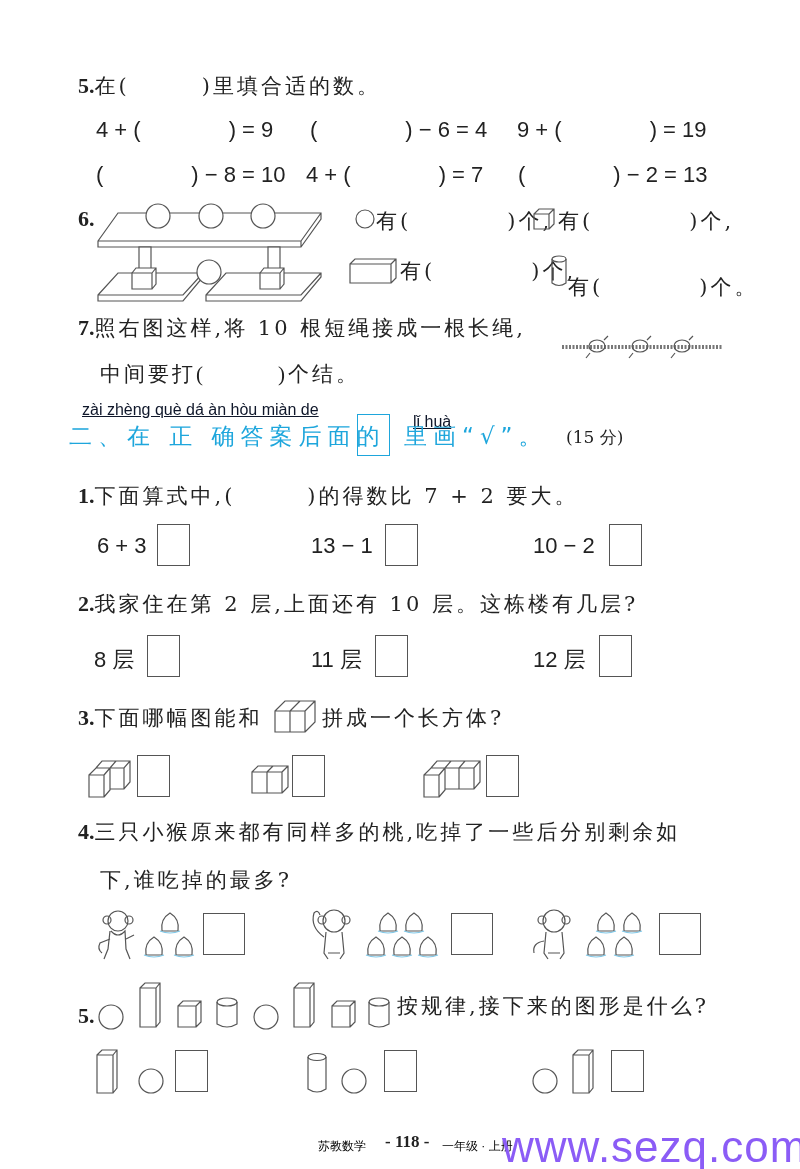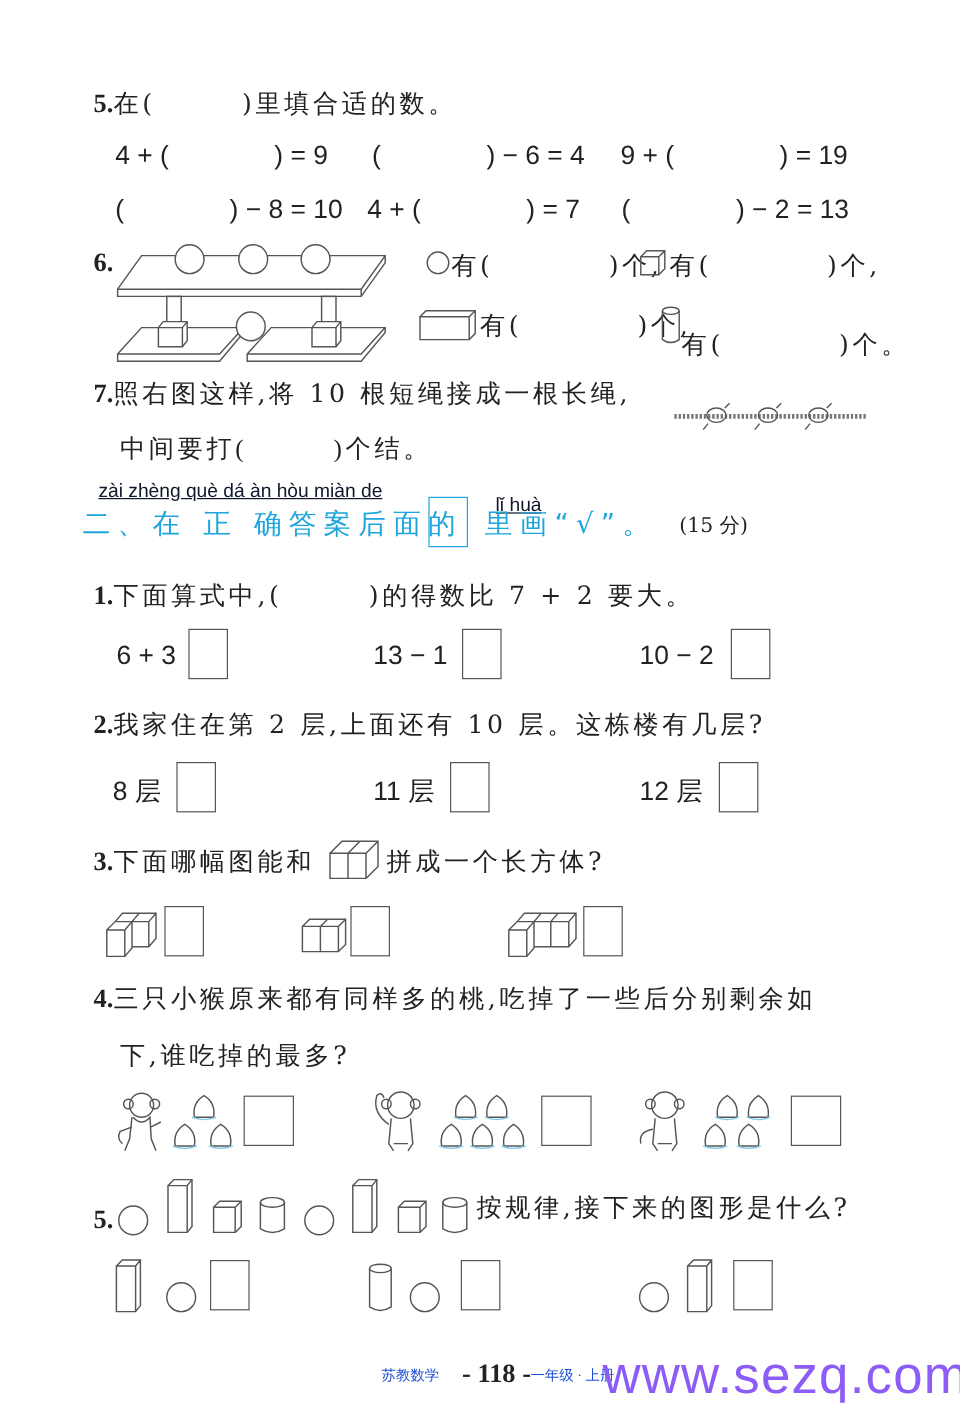--- a/index.html
+++ b/index.html
@@ -7,21 +7,21 @@
        font-family:"DejaVu Serif","Liberation Serif",serif;color:#222;}
   .abs{position:absolute;}
   .q{font-size:21px;letter-spacing:3px;white-space:nowrap;}
   .qn{font-weight:bold;font-family:"Liberation Serif",serif;font-size:22px;letter-spacing:0;}
   .sans{font-family:"Liberation Sans","DejaVu Sans",sans-serif;font-size:22px;letter-spacing:0;white-space:nowrap;}
   .box{position:absolute;border:1.5px solid #555;background:#fff;box-sizing:border-box;}
   .pinyin{font-family:"Liberation Sans","DejaVu Sans",sans-serif;font-size:16px;color:#0f172a;white-space:nowrap;text-decoration:underline;}
   .hdr{font-family:"DejaVu Sans","Liberation Sans",sans-serif;font-size:23px;color:#1ea6dc;letter-spacing:6px;white-space:nowrap;}
   svg{position:absolute;overflow:visible;}
   svg .ln{fill:none;stroke:#555;stroke-width:1.2;}
-  .footer{font-family:Liberation Serif, serif;font-size:12px;color:#1d4ed8;white-space:nowrap;}
+  .footer{font-family:Liberation Sans, sans-serif;font-size:12px;color:#000000;white-space:nowrap;}
   .wm{font-family:"Liberation Sans",sans-serif;font-size:44px;color:#8b5cf6;letter-spacing:1px;white-space:nowrap;}
 </style>
 </head>
 <body>
 
 <div class="abs q" style="left:78px;top:72px;">
   <span class="qn">5.</span><span>在(　　　)里填合适的数。</span>
 </div>
 <div class="abs sans" style="left:96px;top:115px;">4 + (　　　　) = 9</div>
 <div class="abs sans" style="left:310px;top:115px;">(　　　　) − 6 = 4</div>
@@ -247,15 +247,15 @@
   <ellipse class="ln" cx="48" cy="28" rx="12" ry="12"></ellipse>
 </svg>
 <div class="box" style="left:384px;top:1050px;width:33px;height:42px;"></div>
 <svg style="left:531px;top:1047px;" width="72" height="48">
   <ellipse class="ln" cx="14" cy="34" rx="12" ry="12"></ellipse>
   <path class="ln" d="M42,8 L58,8 L58,46 L42,46 Z M42,8 L47,3 L62,3 L62,41 L58,46 M58,8 L62,3"></path>
 </svg>
 <div class="box" style="left:611px;top:1050px;width:33px;height:42px;"></div>
 
 <div class="abs footer" style="left:318px;top:1138px;">苏教数学</div>
-<div class="abs" style="left:385px;top:1132px;font-family:'Liberation Serif',serif;font-size:22px;font-weight:bold;white-space:nowrap;">- 118 -</div>
+<div class="abs" style="left:385px;top:1132px;font-family:'Liberation Serif',serif;font-size:17px;font-weight:bold;white-space:nowrap;">- 118 -</div>
 <div class="abs footer" style="left:442px;top:1138px;">一年级 · 上册</div>
 <div class="abs wm" style="left:502px;top:1122px;">www.sezq.com</div>
 
 </body></html>

